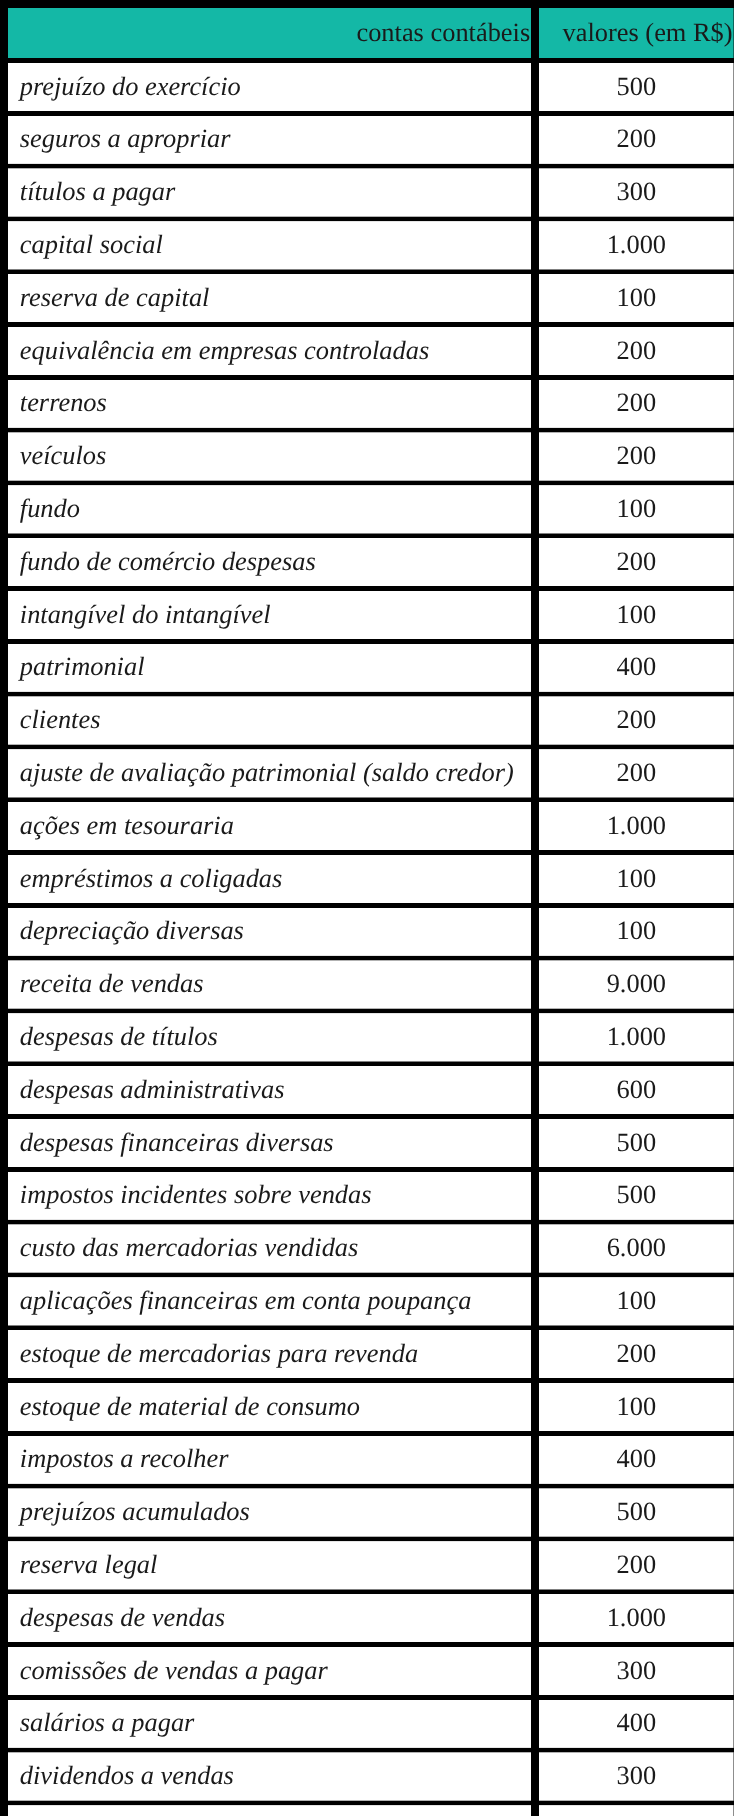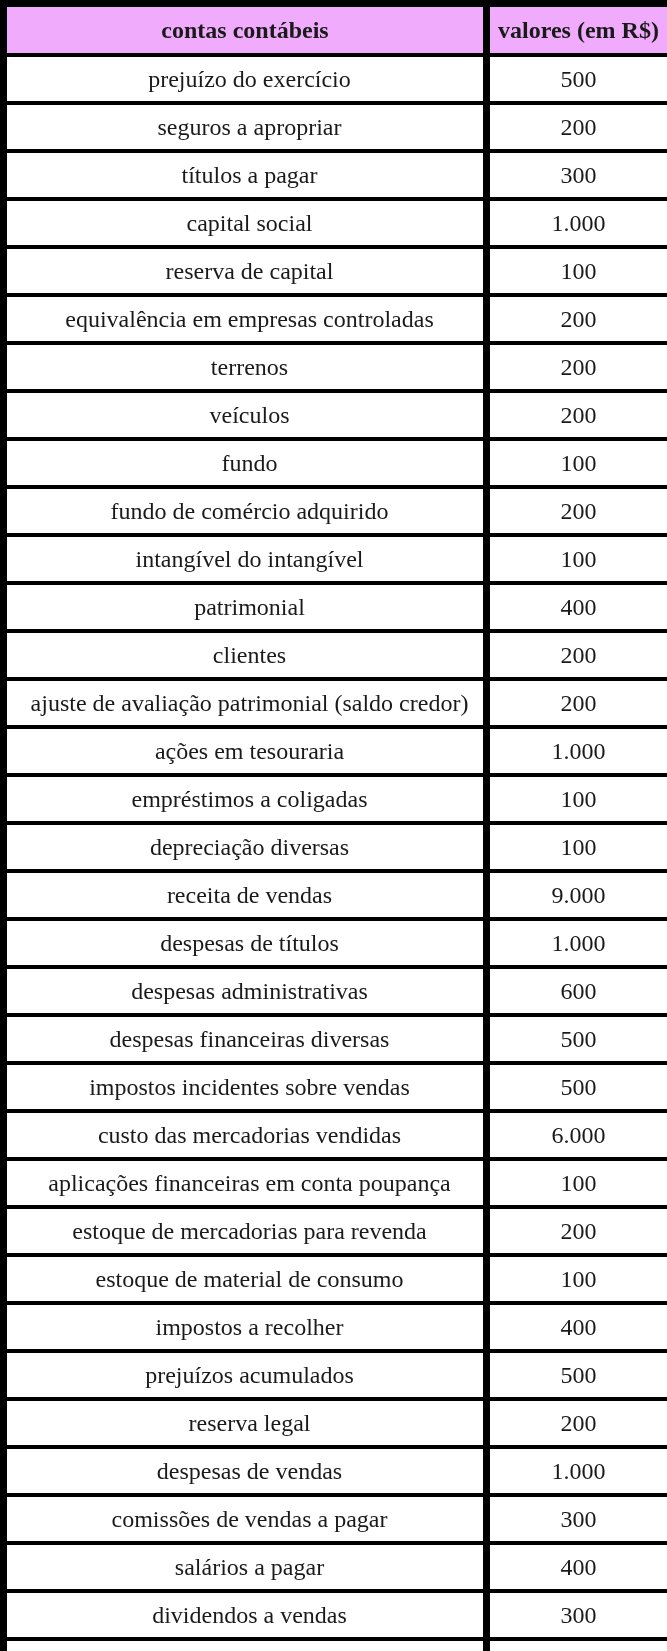--- a/index.html
+++ b/index.html
@@ -33,32 +33,33 @@
   
   table.accounts {
     border: 7px solid #000000;
   }
   
   table.accounts th.col-account,
   table.accounts td.col-account {
     border-right-width: 7px;
   }
   table.accounts th {
-    background: #f0abfc;
-    font-weight: bold;
-    text-align: center;
+    background: #14b8a6;
+    font-weight: normal;
+    text-align: right;
     height: 44px;
   }
   table.accounts td {
     height: 42px;
   }
   td.col-account {
-    text-align: center;
+    text-align: left;
     padding-left: 11px;
     padding-right: 2px;
+    font-style: italic;
   }
   td.col-value {
     text-align: center;
   }
   col.c1 { width: 483px; }
   col.c2 { width: 184px; }
 </style>
 </head>
 <body>
 
@@ -105,21 +106,21 @@
         </tr>
         <tr>
           <td class="col-account">veículos</td>
           <td class="col-value">200</td>
         </tr>
         <tr>
           <td class="col-account">fundo</td>
           <td class="col-value">100</td>
         </tr>
         <tr>
-          <td class="col-account">fundo de comércio adquirido</td>
+          <td class="col-account">fundo de comércio despesas</td>
           <td class="col-value">200</td>
         </tr>
         <tr>
           <td class="col-account">intangível do intangível</td>
           <td class="col-value">100</td>
         </tr>
         <tr>
           <td class="col-account">patrimonial</td>
           <td class="col-value">400</td>
         </tr>

